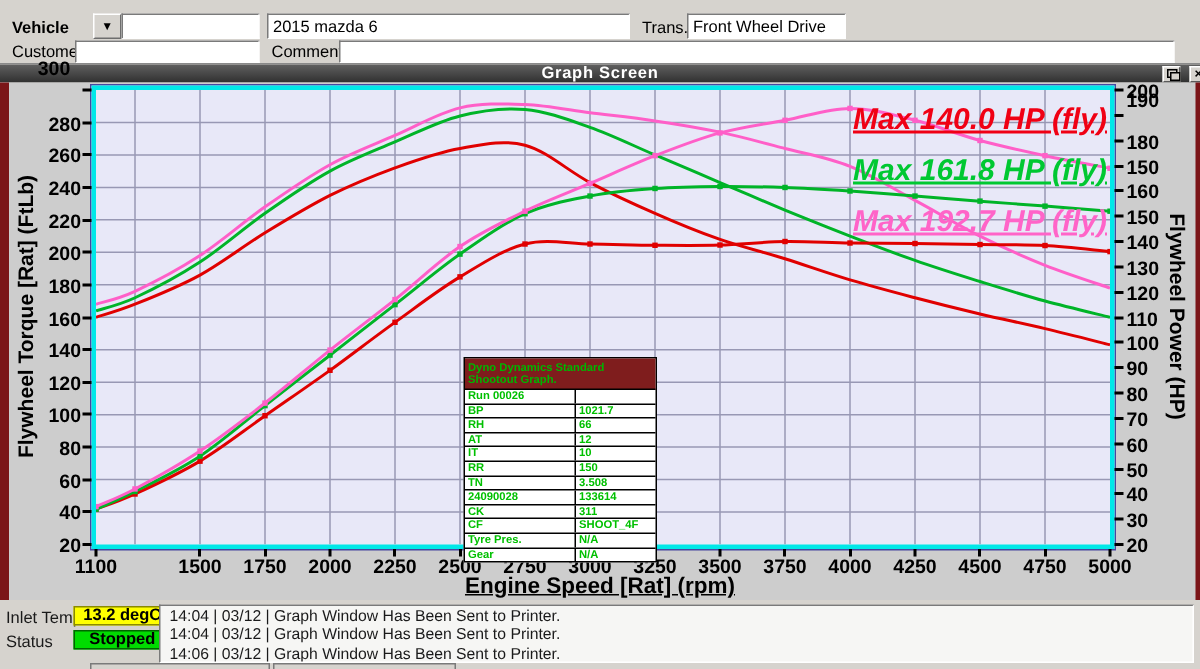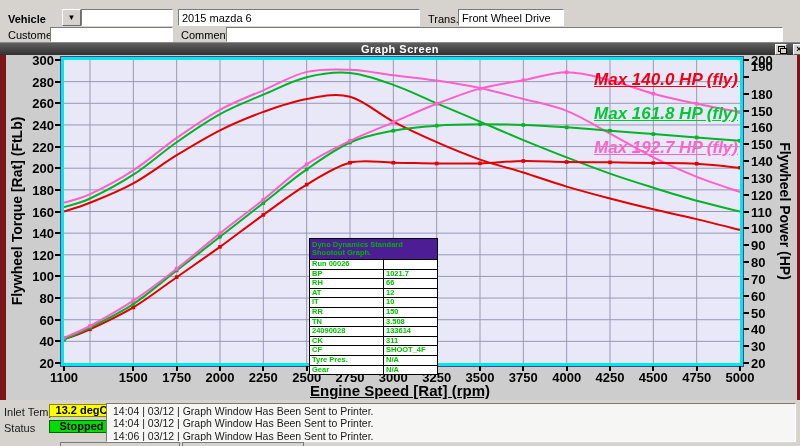--- a/index.html
+++ b/index.html
@@ -32,25 +32,25 @@
   .maroon-r{left:797px;top:55px;width:3px;height:345px;background:#7b1518;}
   .plot{left:61px;top:57px;width:682px;height:309px;box-sizing:border-box;
       background:#e8e8f8;border:3px solid #00e8e8;box-shadow:0 0 0 1px #4646a0;}
   .plot svg{display:block;}
   .tickY{position:absolute;font-size:13px;font-weight:bold;color:#000;width:36px;}
   .tickmark{position:absolute;background:#000;}
   .tickX{position:absolute;font-size:13px;font-weight:bold;color:#000;width:44px;text-align:center;}
   .axis-title{position:absolute;font-size:14px;font-weight:bold;color:#000;white-space:nowrap;}
   .x-title{font-size:15px;}
   .legend{position:absolute;right:62px;top:63px;text-align:right;line-height:34px;}
-  .legend div{font-size:17px;font-weight:bold;font-style:italic;text-decoration:underline;white-space:nowrap;}
+  .legend div{font-size:20px;font-weight:bold;font-style:italic;text-decoration:underline;white-space:nowrap;}
   
   .info-table{left:309px;top:238px;width:129px;background:#fff;border:1px solid #000;
       font-size:7.5px;font-weight:bold;color:#00c000;box-sizing:border-box;}
-  .info-head{background:#4c1d95;border-bottom:1px solid #000;padding:2px 2px;
+  .info-head{background:#7f1d1d;border-bottom:1px solid #000;padding:2px 2px;
       color:#00b400;line-height:8px;}
   .info-row{display:flex;border-bottom:1px solid #000;line-height:8.6px;}
   .info-row:last-child{border-bottom:none;}
   .info-row .c1{width:74px;border-right:1px solid #000;padding:0 2px;box-sizing:border-box;
       white-space:nowrap;overflow:hidden;}
   .info-row .c2{flex:1;padding:0 2px;white-space:nowrap;overflow:hidden;}
   
   .statusbar{left:0;top:400px;width:800px;height:46px;background:#d6d3ce;}
   .st-lbl{position:absolute;font-size:11px;color:#1a1a1a;}
   .val-box{position:absolute;box-sizing:border-box;text-align:center;font-size:11px;
@@ -193,21 +193,21 @@
       <div style="color: rgb(240, 0, 20);">Max 140.0 HP (fly)</div>
       <div style="color: rgb(0, 200, 50);">Max 161.8 HP (fly)</div>
       <div style="color: rgb(255, 100, 200);">Max 192.7 HP (fly)</div>
     </div>
 
   <div class="axis-title" style="left:17px;top:211px;transform:translate(-50%,-50%) rotate(-90deg);">Flywheel Torque [Rat] (FtLb)</div>
   <div class="axis-title" style="left:785px;top:211px;transform:translate(-50%,-50%) rotate(90deg);">Flywheel Power (HP)</div>
   <div class="axis-title x-title" style="left:400px;top:382px;transform:translateX(-50%);text-decoration:underline;">Engine Speed [Rat] (rpm)</div>
 
   <div id="ticks">
-      <div class="tickY" style="left: 18px; top: 53px; text-align: right;">300</div>
+      <div class="tickY" style="left: 18px; top: 38px; text-align: center;">300</div>
       <div class="tickmark" style="left: 55px; top: 59px; width: 6px; height: 2px;"></div>
       <div class="tickY" style="left: 18px; top: 74.6429px; text-align: right;">280</div>
       <div class="tickmark" style="left: 55px; top: 80.6429px; width: 6px; height: 2px;"></div>
       <div class="tickY" style="left: 18px; top: 96.2857px; text-align: right;">260</div>
       <div class="tickmark" style="left: 55px; top: 102.286px; width: 6px; height: 2px;"></div>
       <div class="tickY" style="left: 18px; top: 117.929px; text-align: right;">240</div>
       <div class="tickmark" style="left: 55px; top: 123.929px; width: 6px; height: 2px;"></div>
       <div class="tickY" style="left: 18px; top: 139.571px; text-align: right;">220</div>
       <div class="tickmark" style="left: 55px; top: 145.571px; width: 6px; height: 2px;"></div>
       <div class="tickY" style="left: 18px; top: 161.214px; text-align: right;">200</div>

